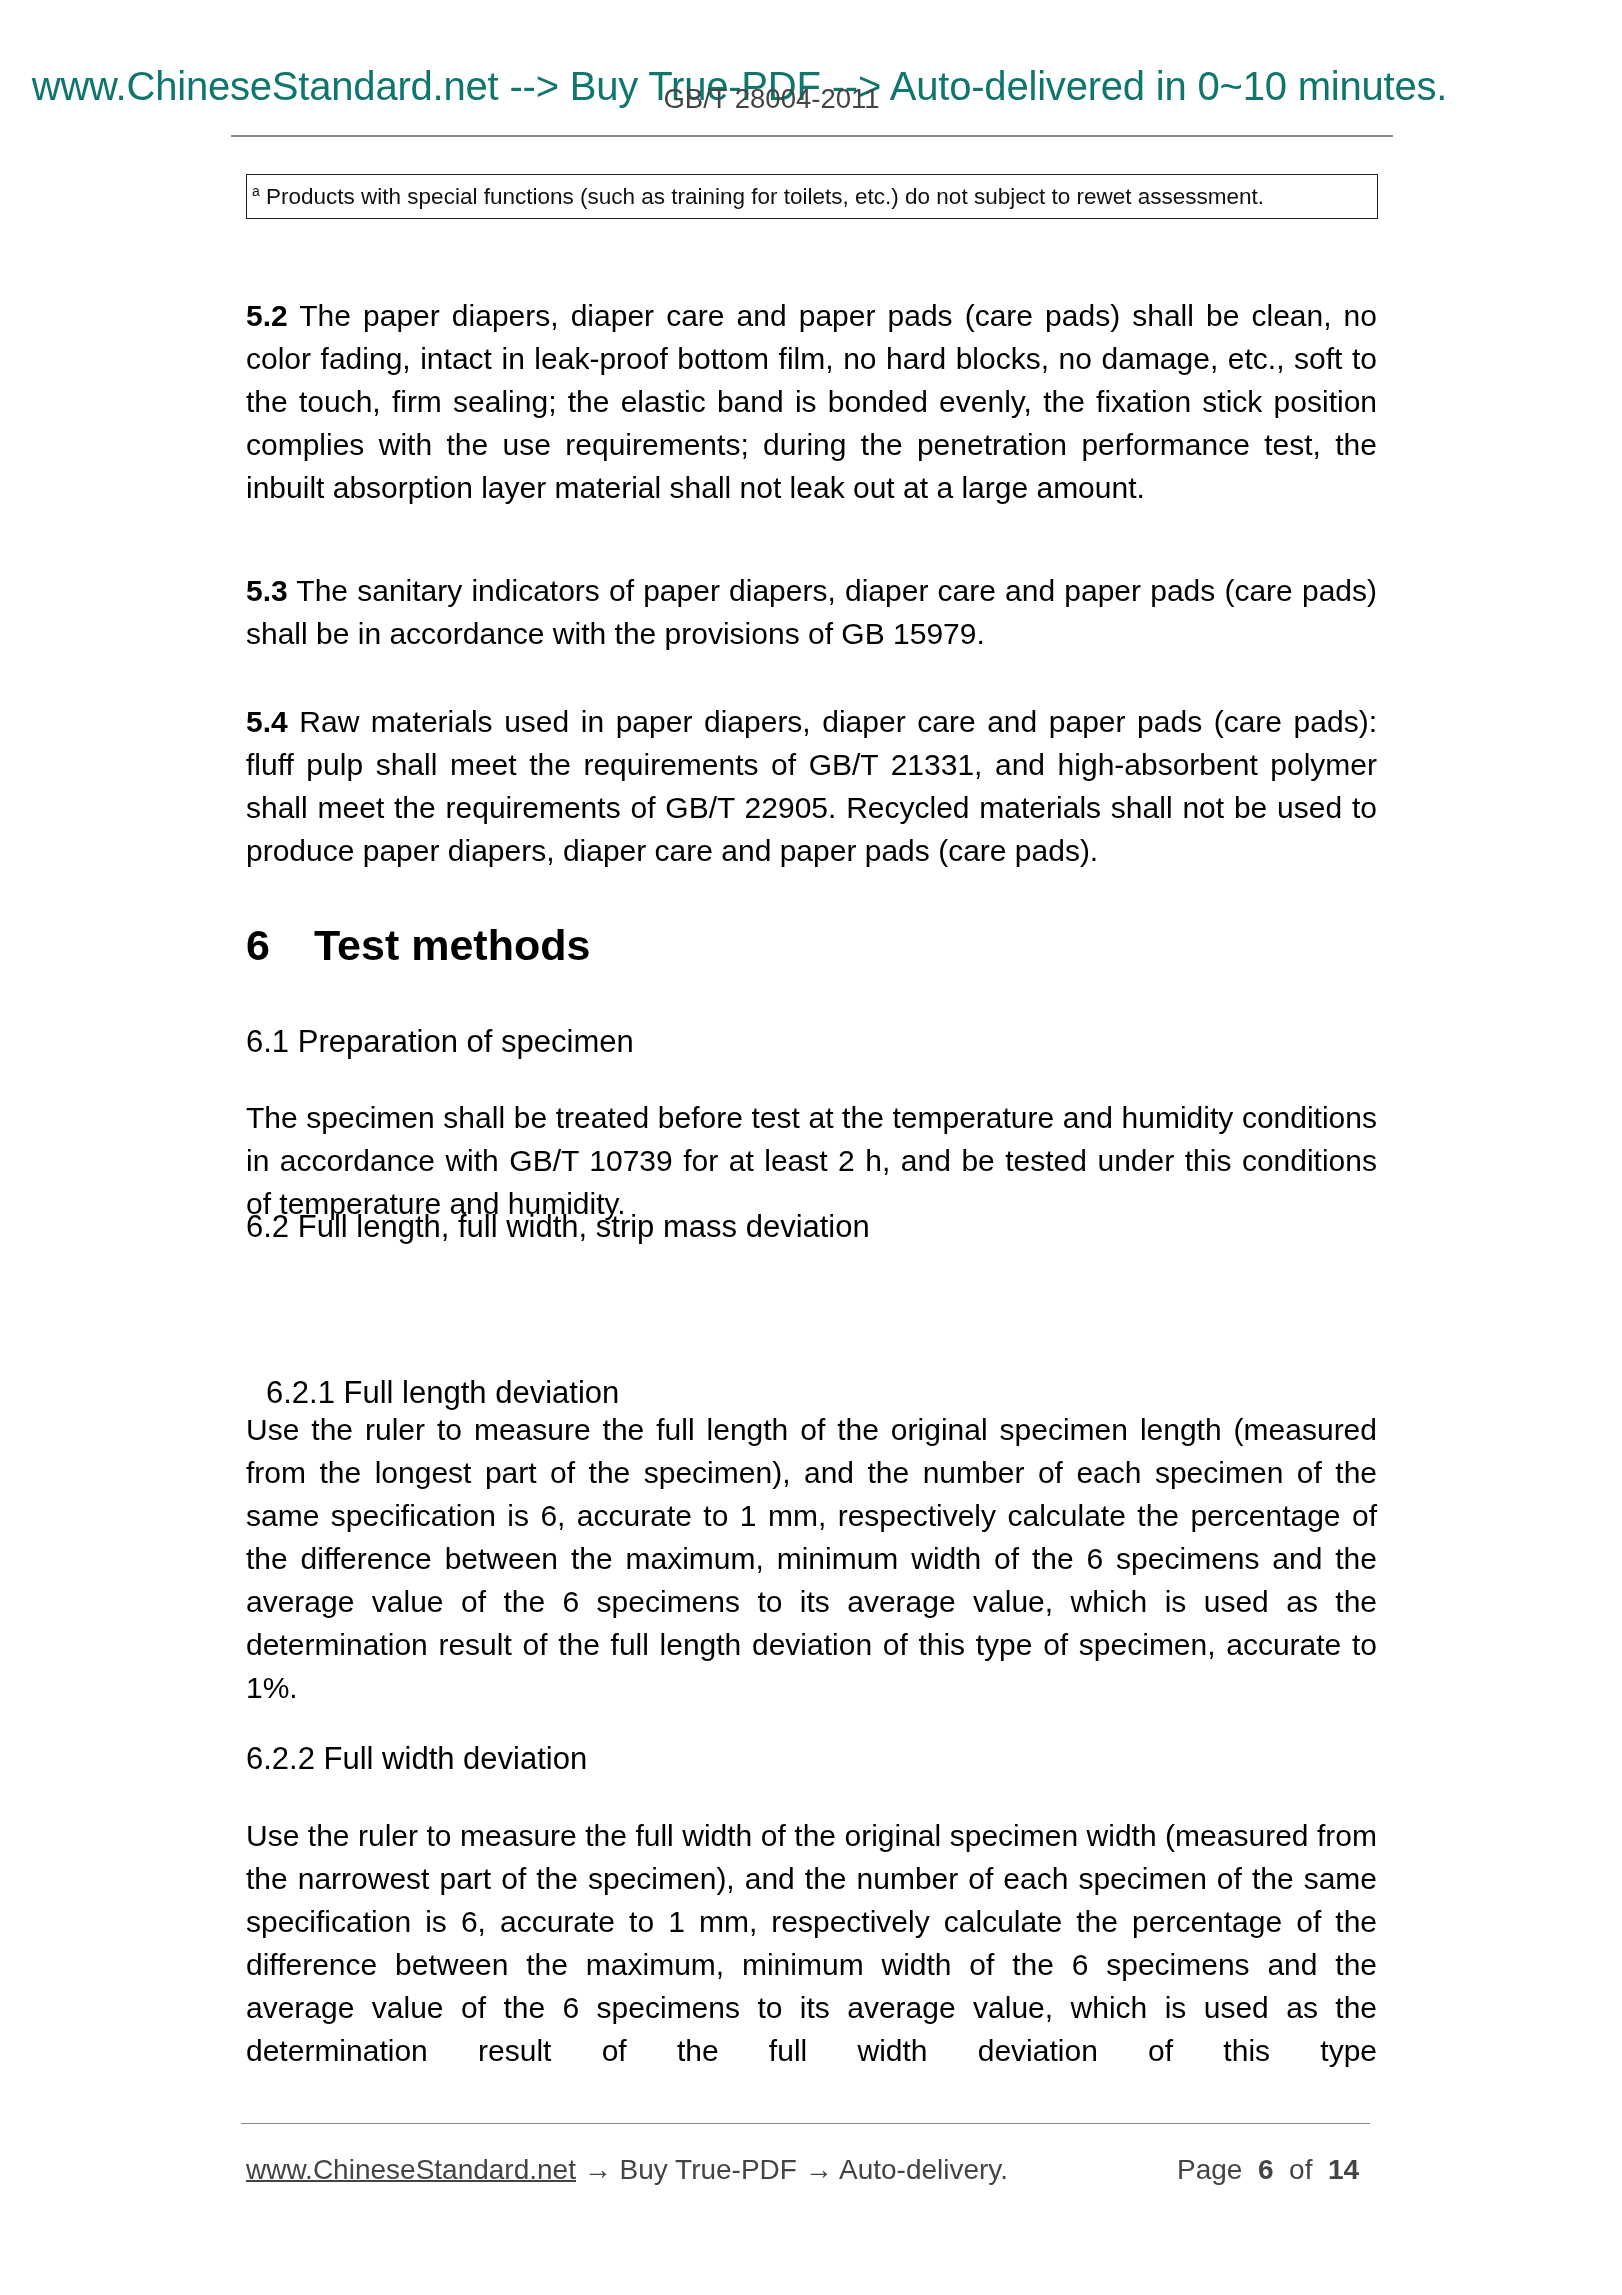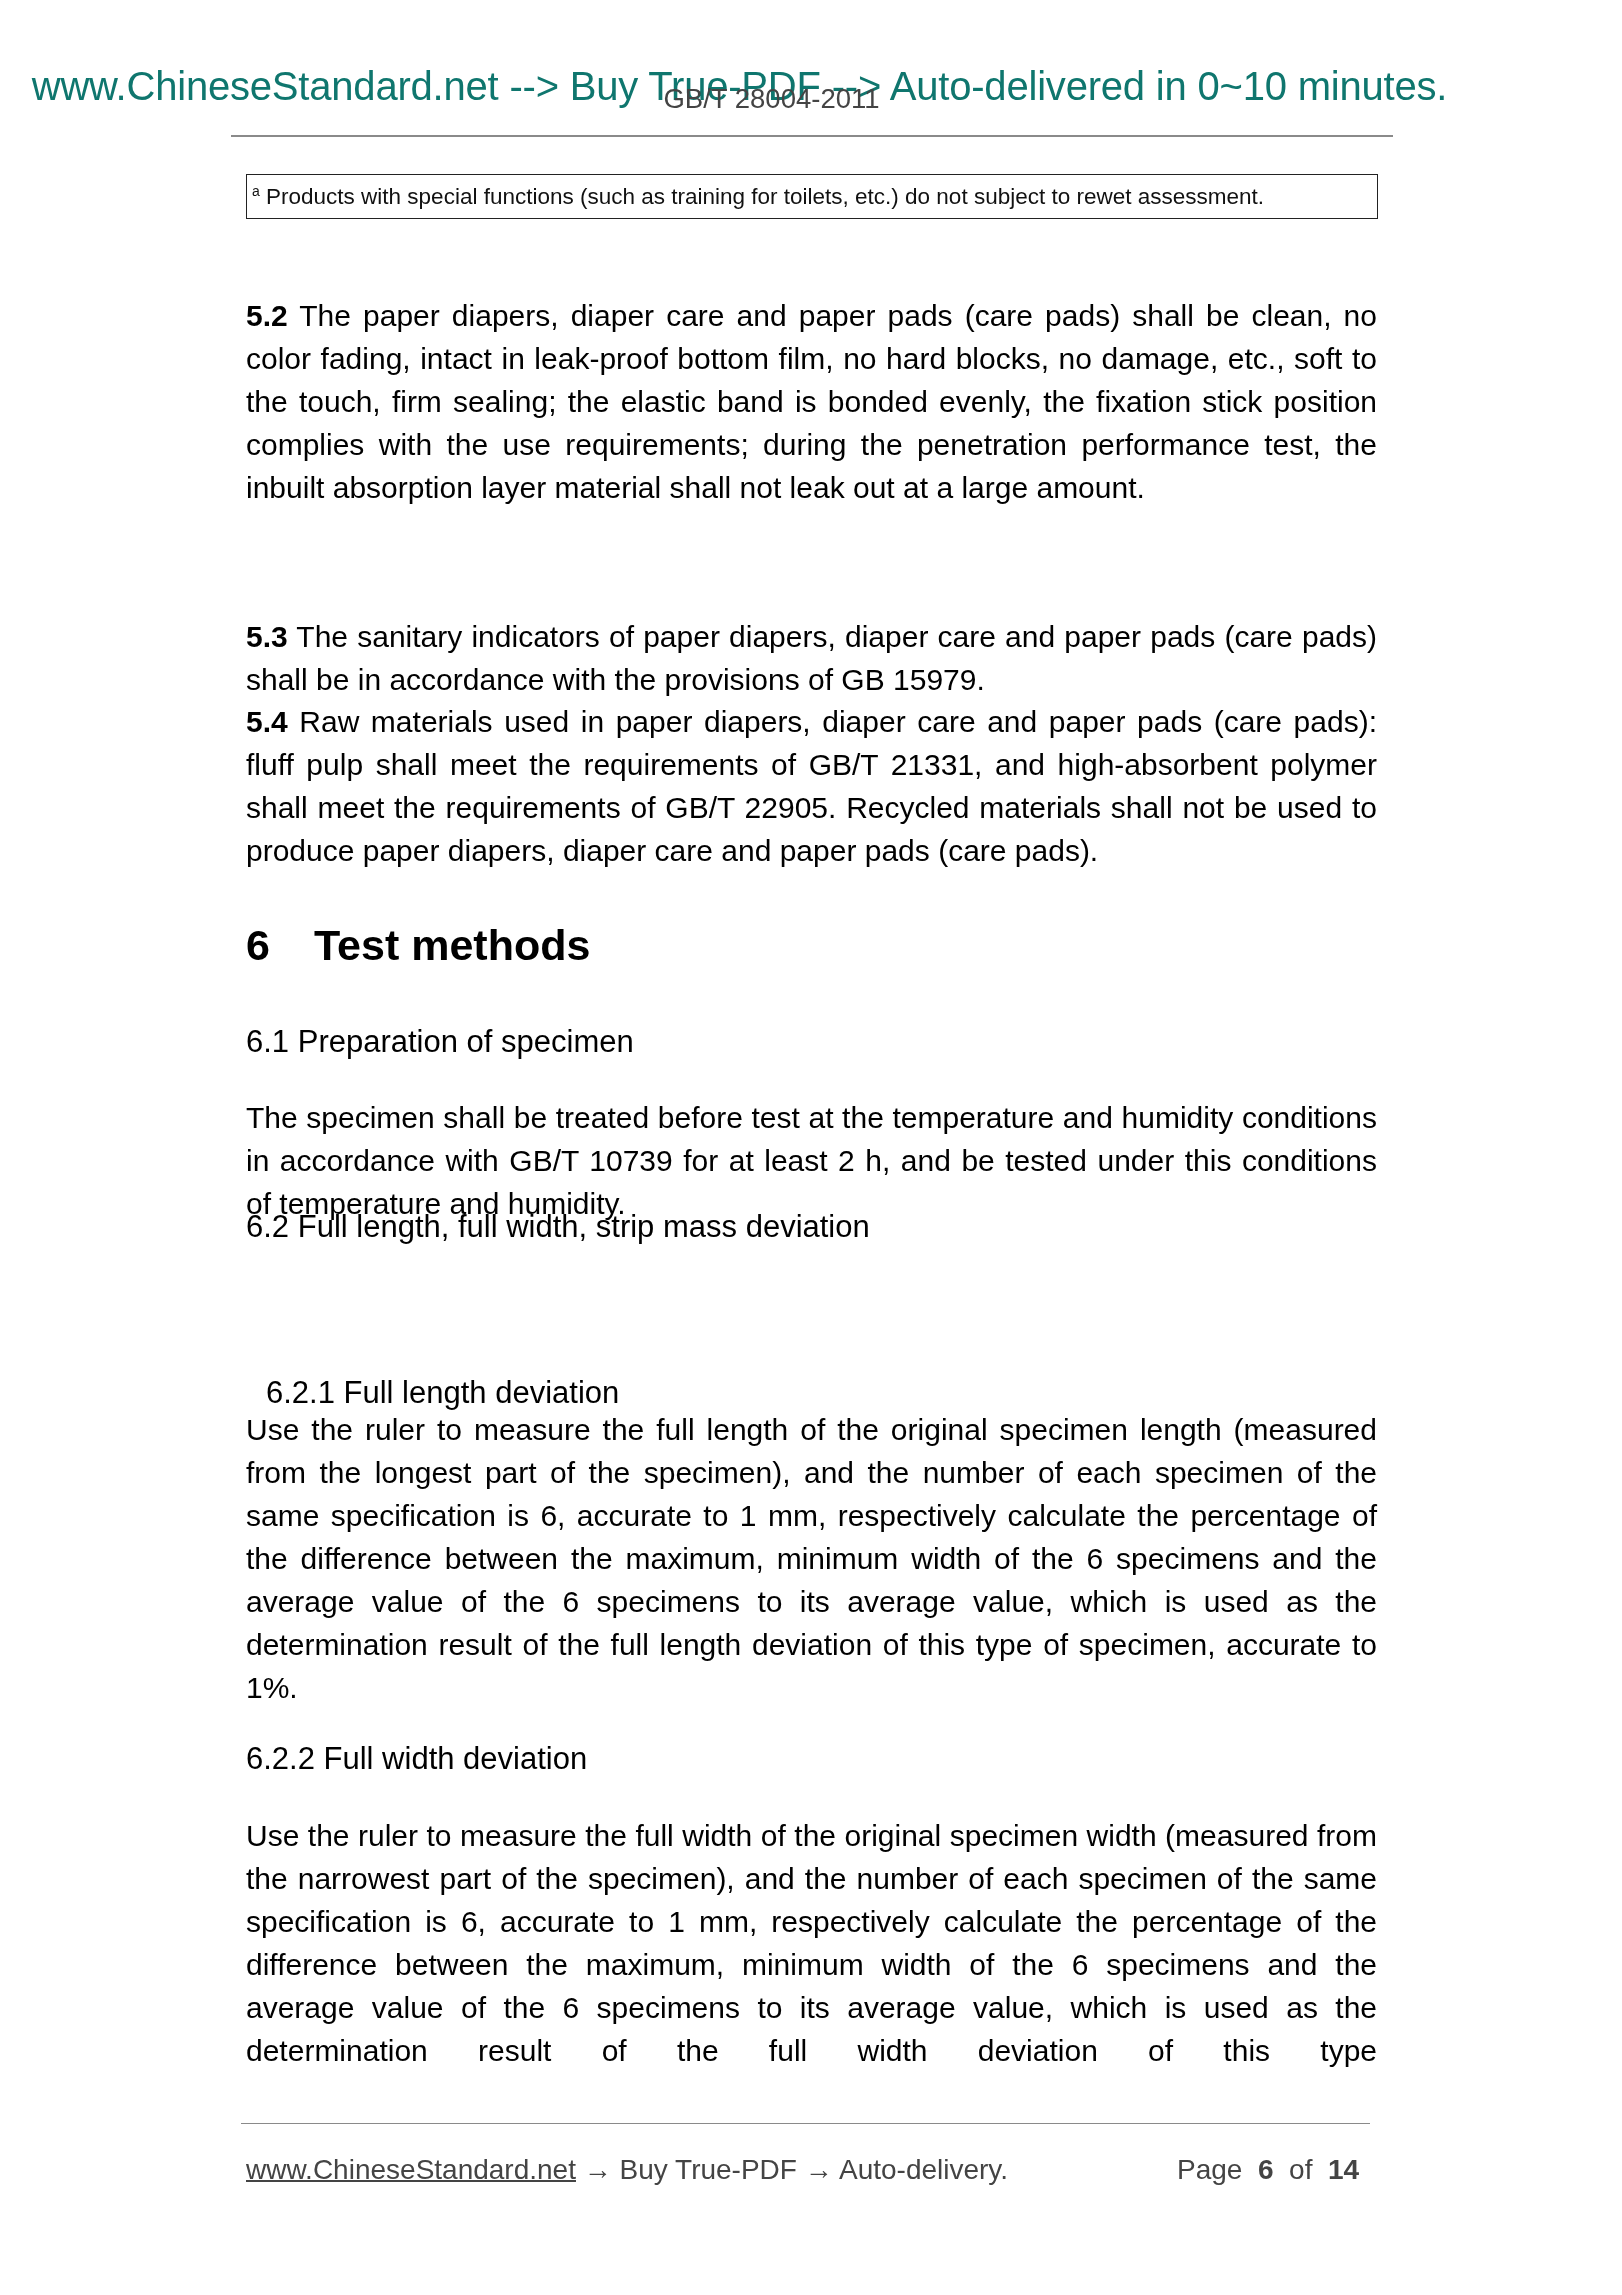--- a/index.html
+++ b/index.html
@@ -52,21 +52,21 @@
 <table class="spec">
   <tbody>
   <tr>
     <td class="note" colspan="3"><sup>a</sup><span> Products with special functions (such as training for toilets, etc.) do not subject to rewet assessment.</span></td>
   </tr>
 </tbody>
   </table>
 
 <div class="abs p" style="top:294px;"><b>5.2</b><span> The paper diapers, diaper care and paper pads (care pads) shall be clean, no color fading, intact in leak-proof bottom film, no hard blocks, no damage, etc., soft to the touch, firm sealing; the elastic band is bonded evenly, the fixation stick position complies with the use requirements; during the penetration performance test, the inbuilt absorption layer material shall not leak out at a large amount.</span></div>
 
-<div class="abs p" style="top:615px;"><b>5.3</b><span> The sanitary indicators of paper diapers, diaper care and paper pads (care pads) shall be in accordance with the provisions of GB 15979.</span></div>
+<div class="abs p" style="top:569px;"><b>5.3</b><span> The sanitary indicators of paper diapers, diaper care and paper pads (care pads) shall be in accordance with the provisions of GB 15979.</span></div>
 
 <div class="abs p" style="top:700px;"><b>5.4</b><span> Raw materials used in paper diapers, diaper care and paper pads (care pads): fluff pulp shall meet the requirements of GB/T 21331, and high-absorbent polymer shall meet the requirements of GB/T 22905. Recycled materials shall not be used to produce paper diapers, diaper care and paper pads (care pads).</span></div>
 
 <div class="abs h1" style="top:920px;"><span class="num">6</span><span>Test methods</span></div>
 
 <div class="abs h2" style="top:1023px;">6.1 Preparation of specimen</div>
 <div class="abs p" style="top:1096px;">The specimen shall be treated before test at the temperature and humidity conditions in accordance with GB/T 10739 for at least 2 h, and be tested under this conditions of temperature and humidity.</div>
 
 <div class="abs h2" style="top:1208px;">6.2 Full length, full width, strip mass deviation</div>
 

